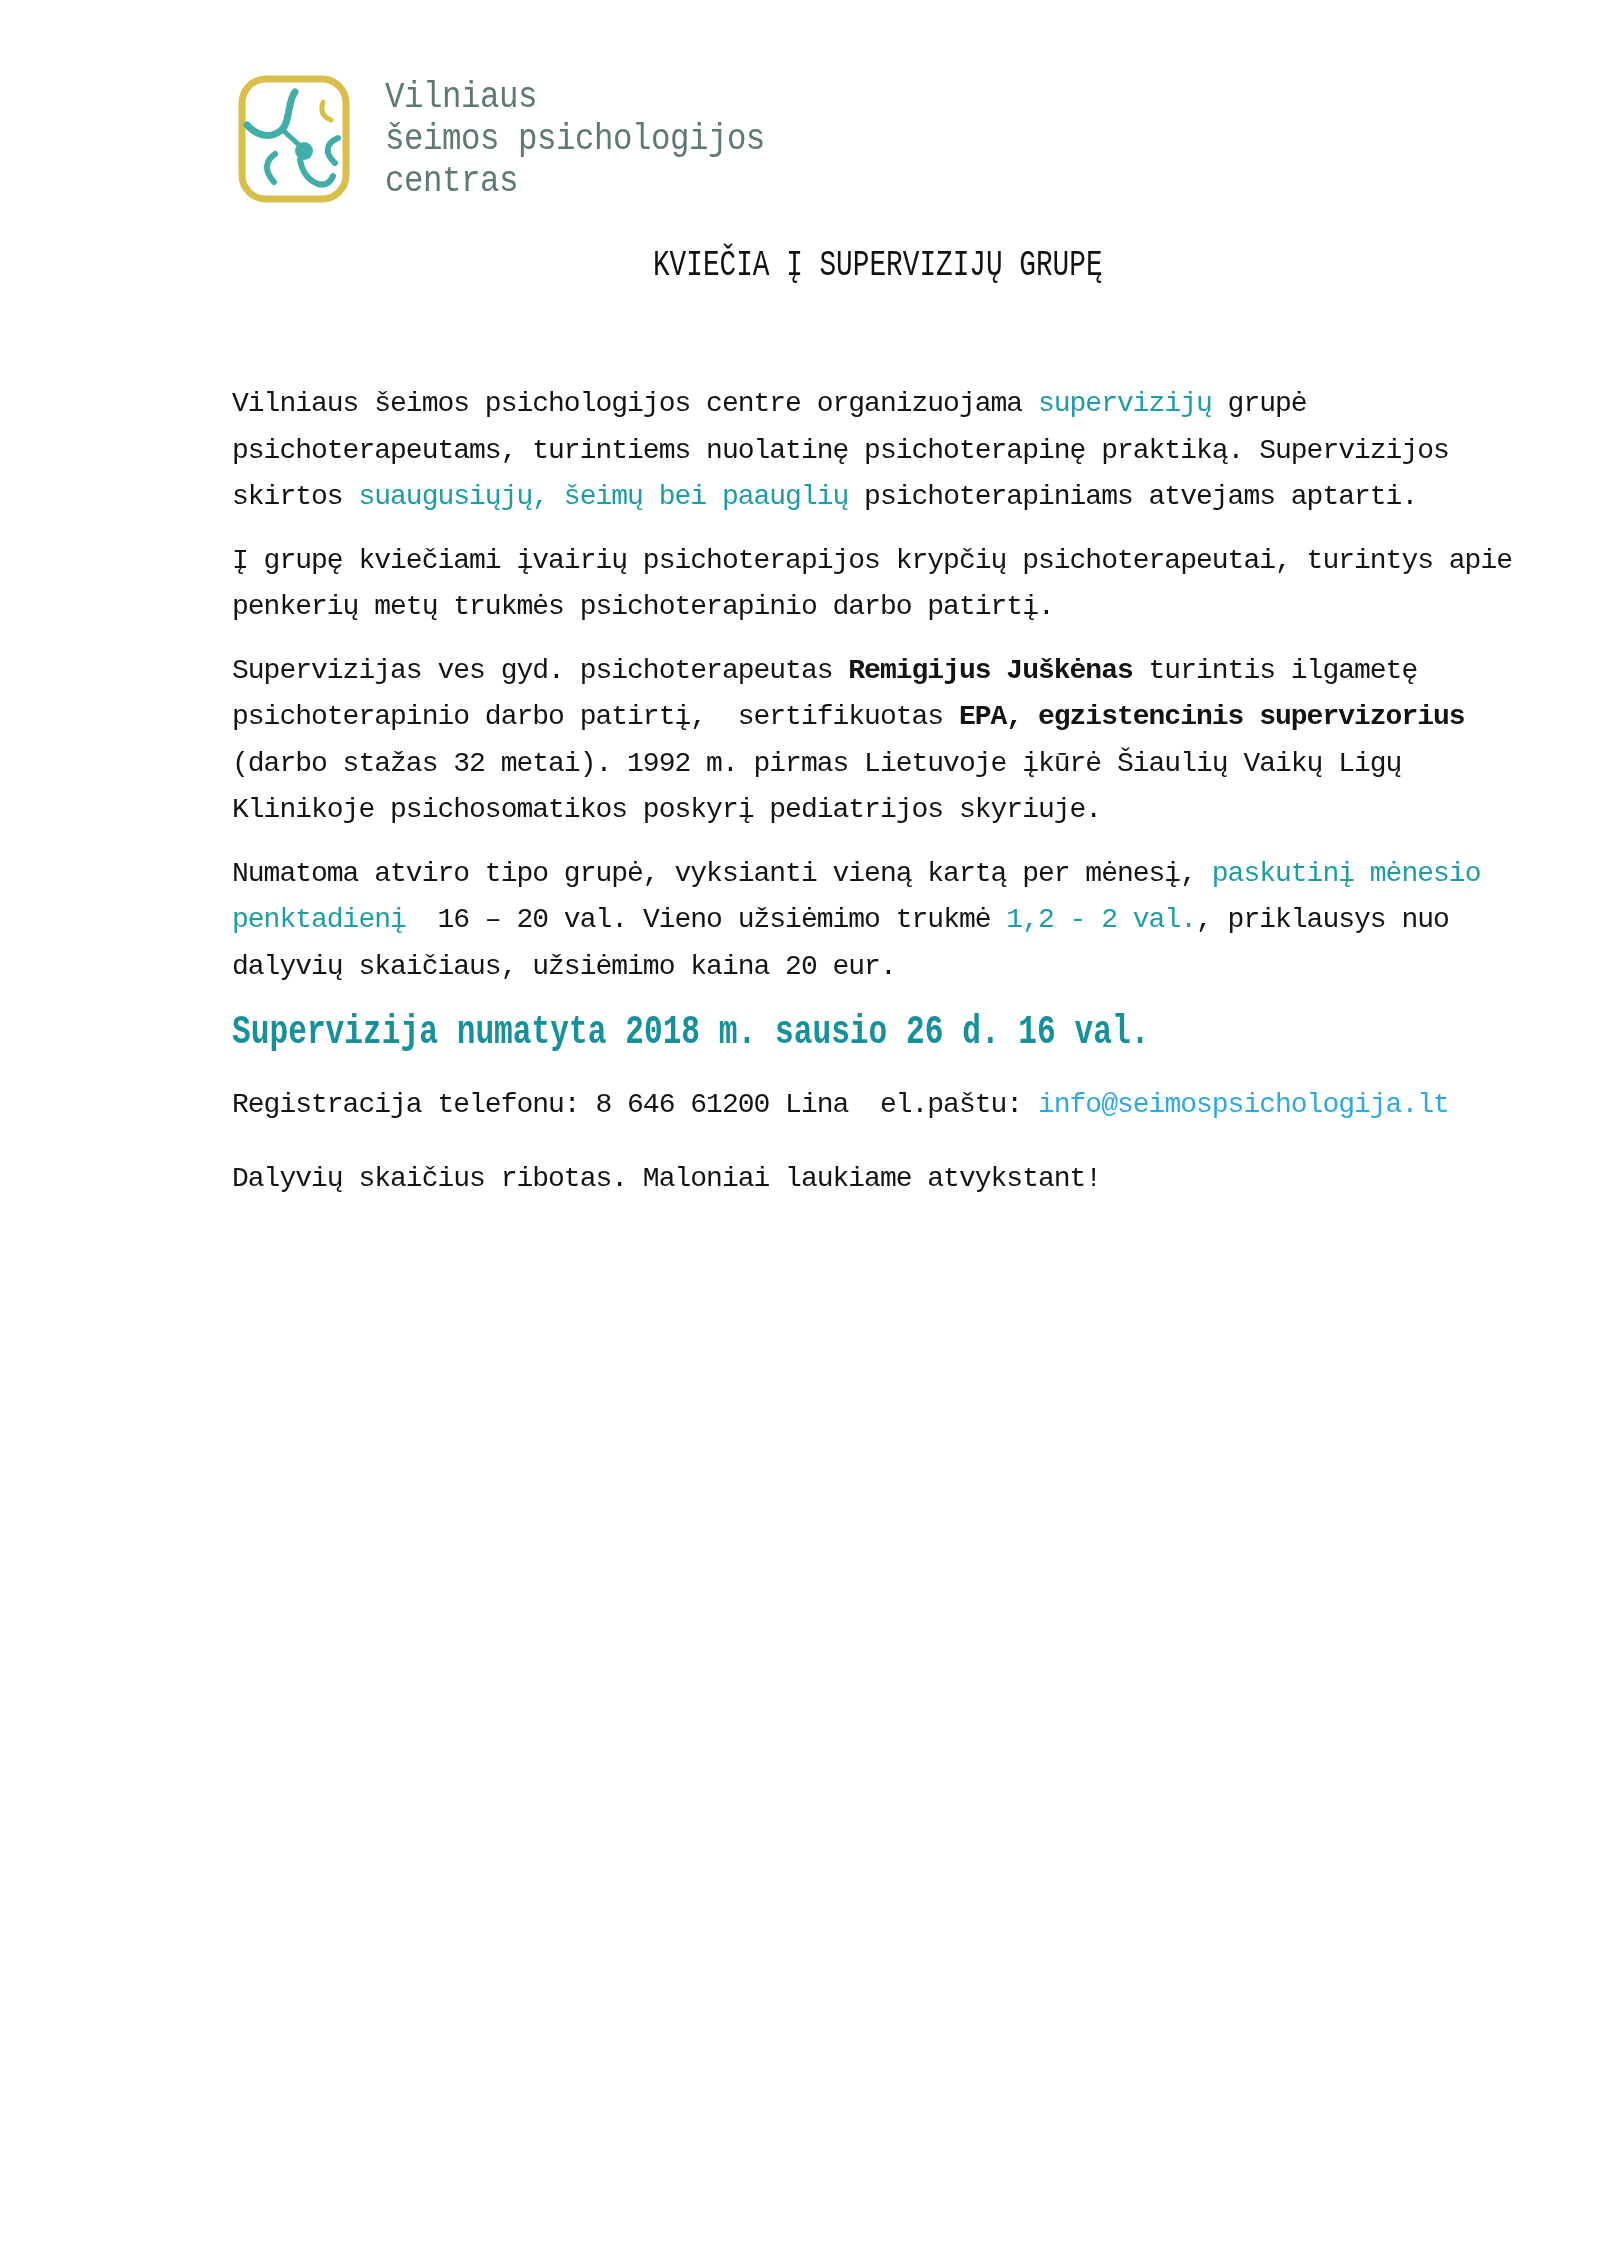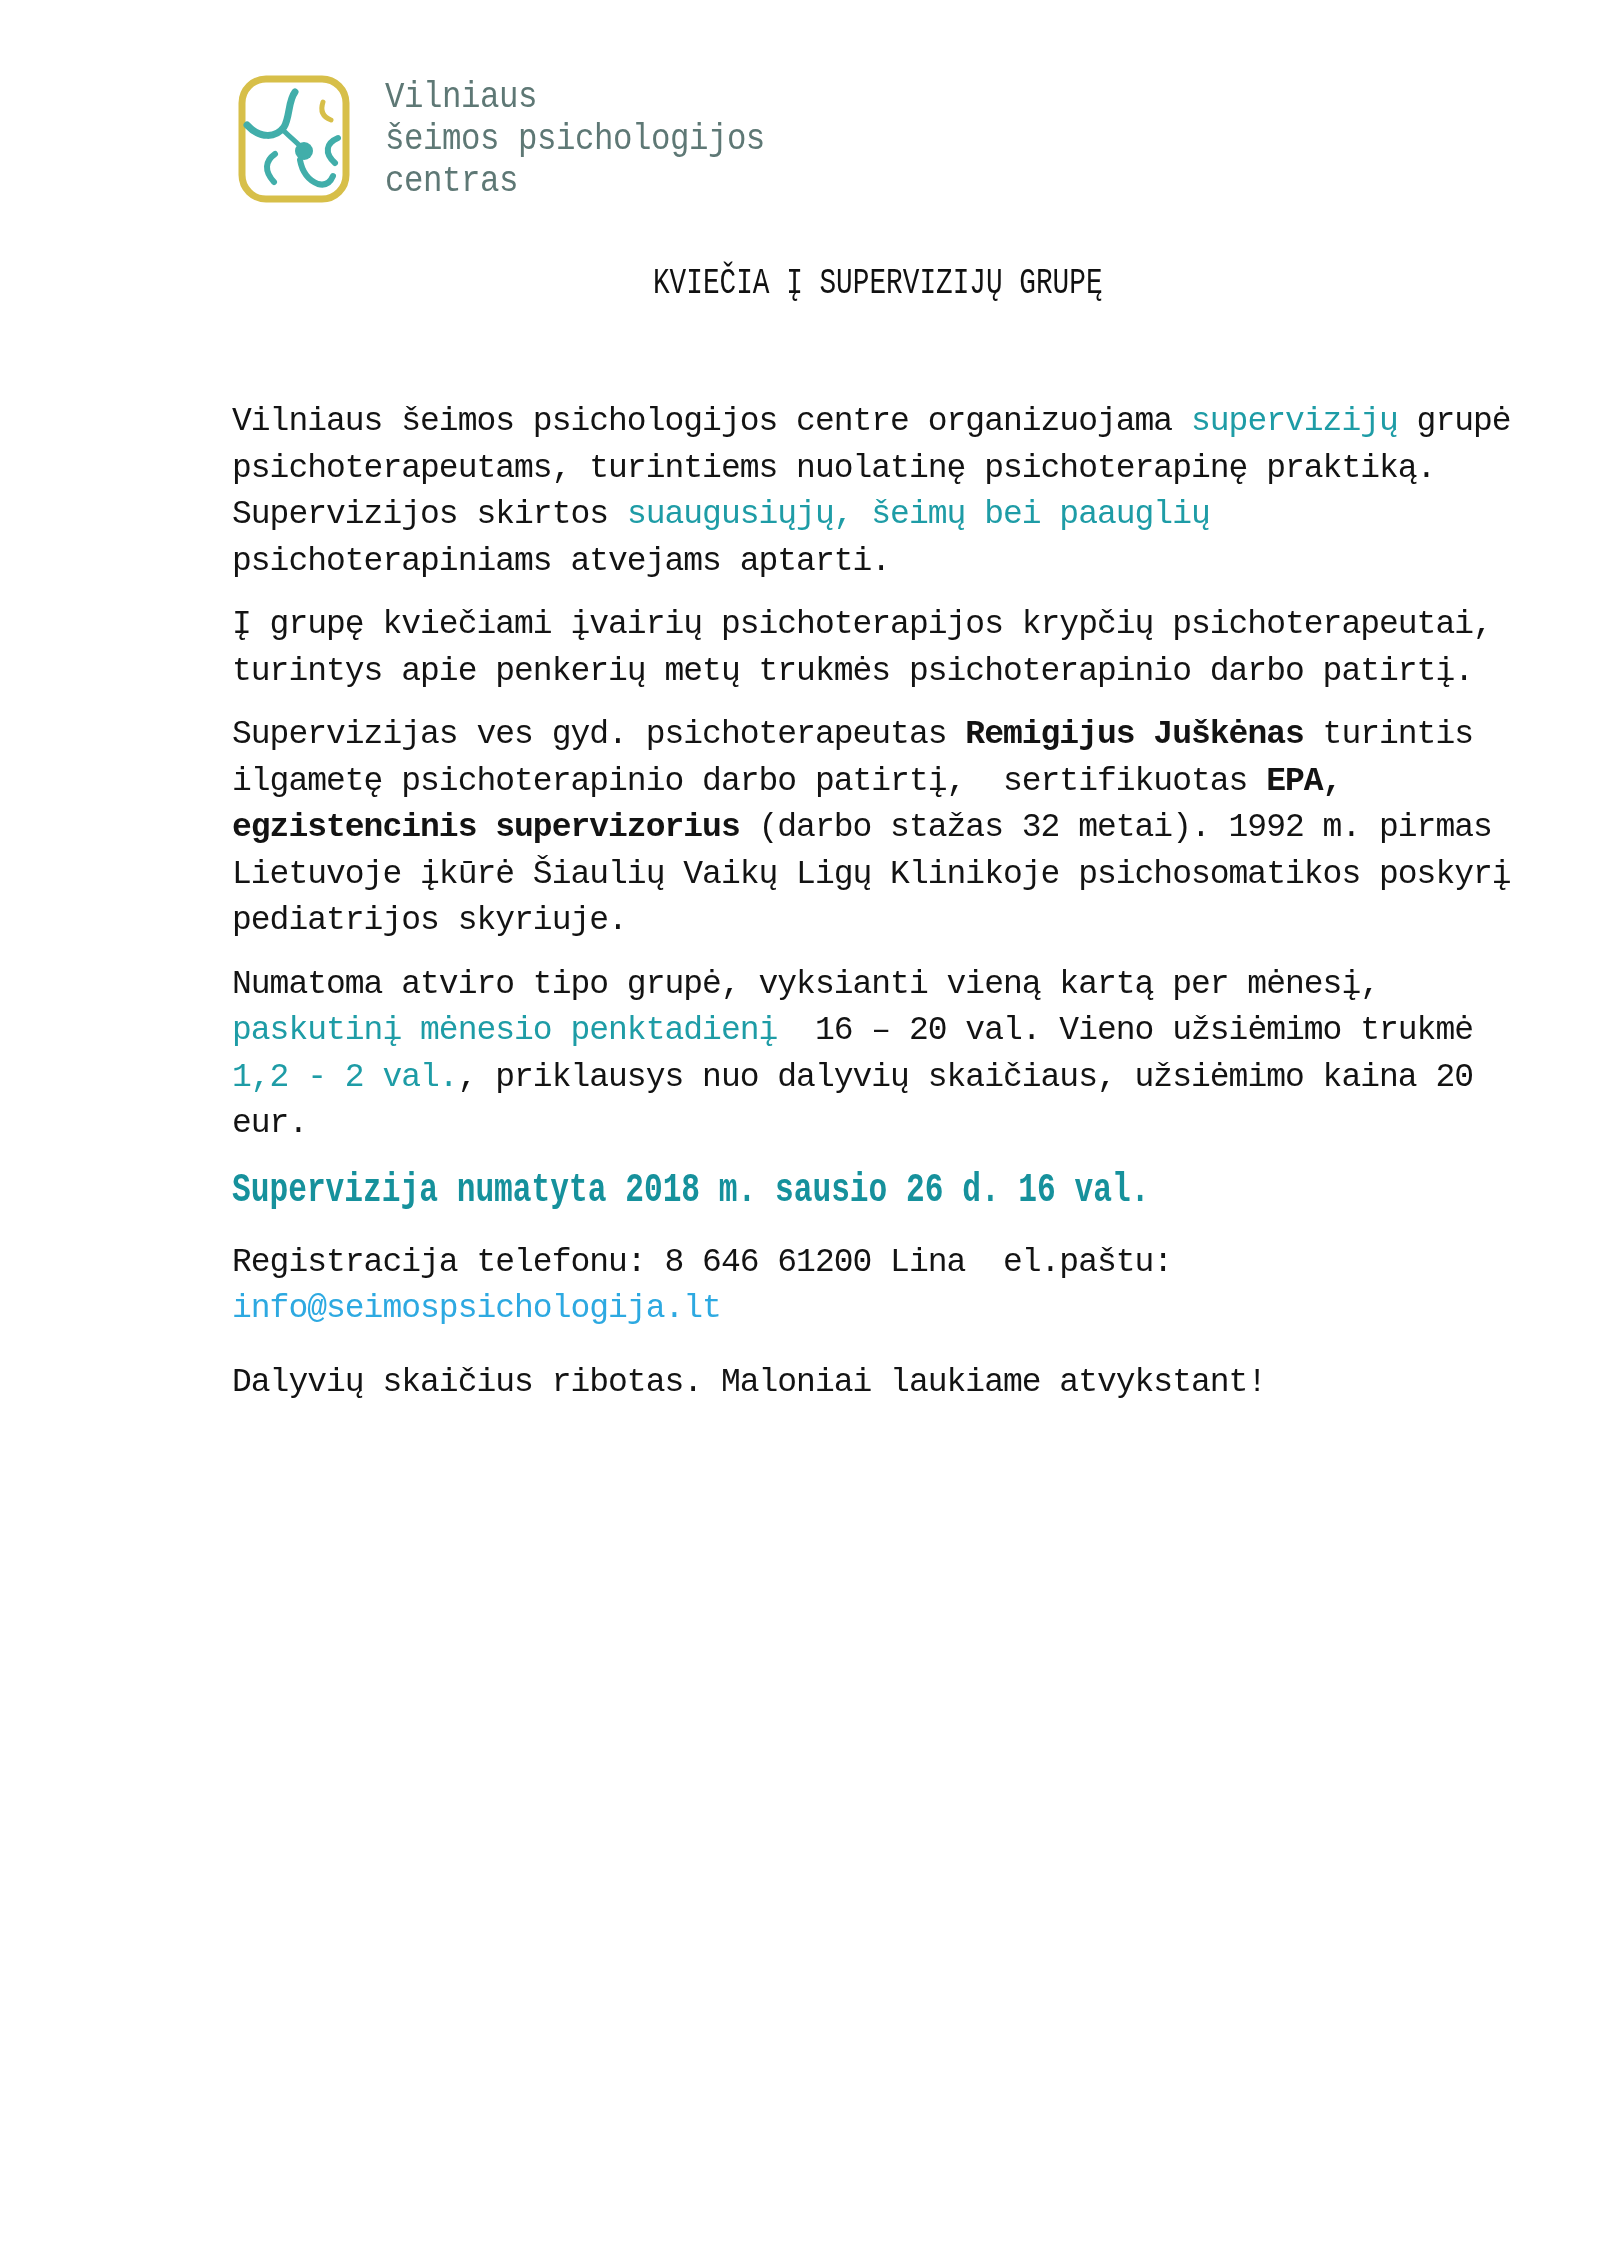--- a/index.html
+++ b/index.html
@@ -17,28 +17,28 @@
   .logo-icon{flex:0 0 auto; margin-left:6px;}
   .logo-icon .frame{fill:#fff; stroke:var(--logoYellow); stroke-width:7;}
   .logo-icon .figure{fill:none; stroke:var(--logoTeal); stroke-linecap:round;}
   .logo-icon .dot{fill:var(--logoTeal);}
   .logo-icon .spark{fill:none; stroke:var(--logoYellow); stroke-width:5; stroke-linecap:round;}
   .wordmark{
     margin-top:2px; font-size:36px; line-height:42px; letter-spacing:-0.5px;
     color:var(--logoText); transform:scaleX(0.9); transform-origin:left top; white-space:nowrap;
   }
   
-  .content{width:1292px; margin-top:58px;}
+  .content{width:1292px; margin-top:40px;}
   .title-wrap{text-align:center; margin:0; padding:0;}
   h1.doc-title{
     margin:0; font-size:37px; line-height:44px; font-weight:400; color:#111;
     display:inline-block; transform:scaleX(0.75); transform-origin:center top; white-space:nowrap;
   }
   p.body-p{
-    margin:0 0 17px 0; font-size:33px; line-height:46.5px; letter-spacing:-1px;
+    margin:0 0 17px 0; font-size:28px; line-height:46.5px; letter-spacing:-1px;
     white-space:pre-wrap; color:var(--bodyText);
   }
   p.body-p:first-of-type{margin-top:94px;}
   .teal{color:var(--teal);}
   .bold{font-weight:bold;text-align:center;}
   a.link{color:var(--link); text-decoration:none; cursor:pointer;}
   p.highlight{margin:0 0 17px 0; line-height:52px; white-space:nowrap;}
   p.highlight .hl-text{
     display:inline-block; font-size:40px; font-weight:bold; color:var(--tealDark);
     transform:scaleX(0.78); transform-origin:left top; white-space:nowrap;

